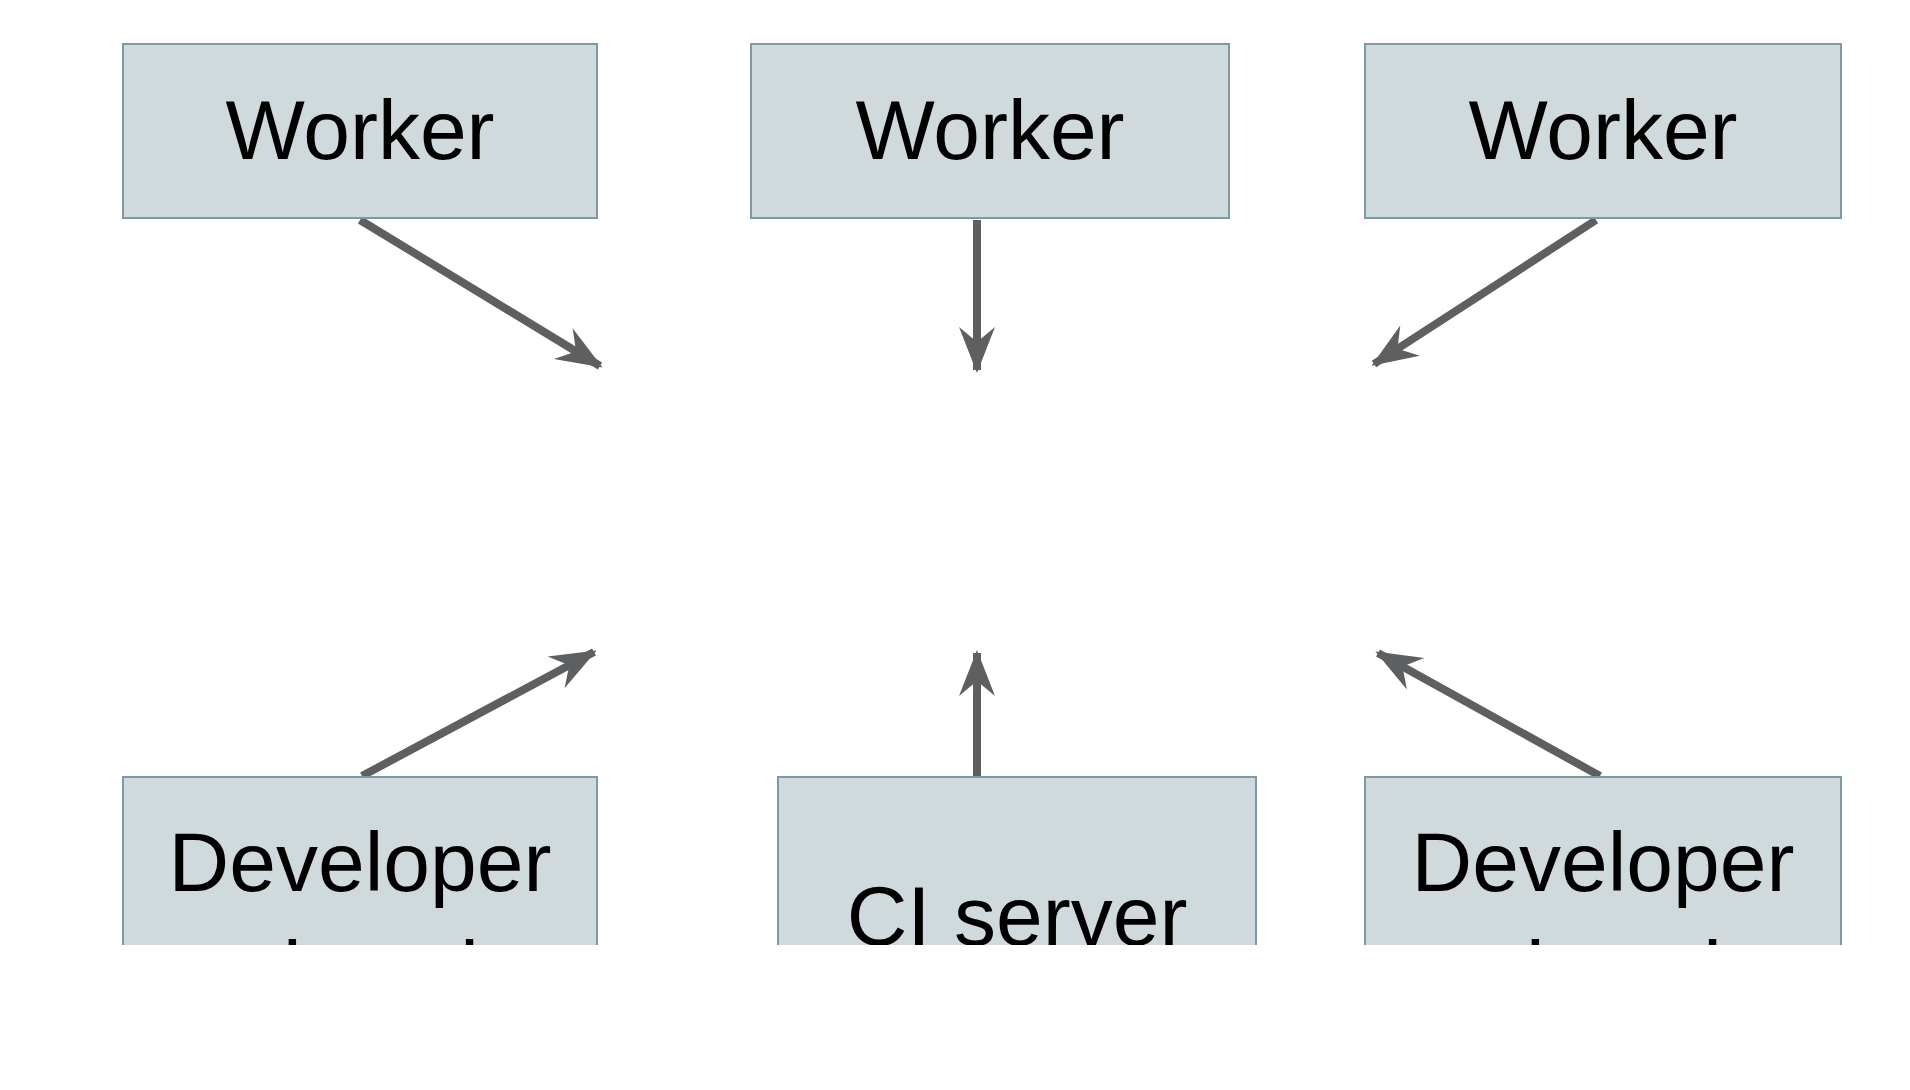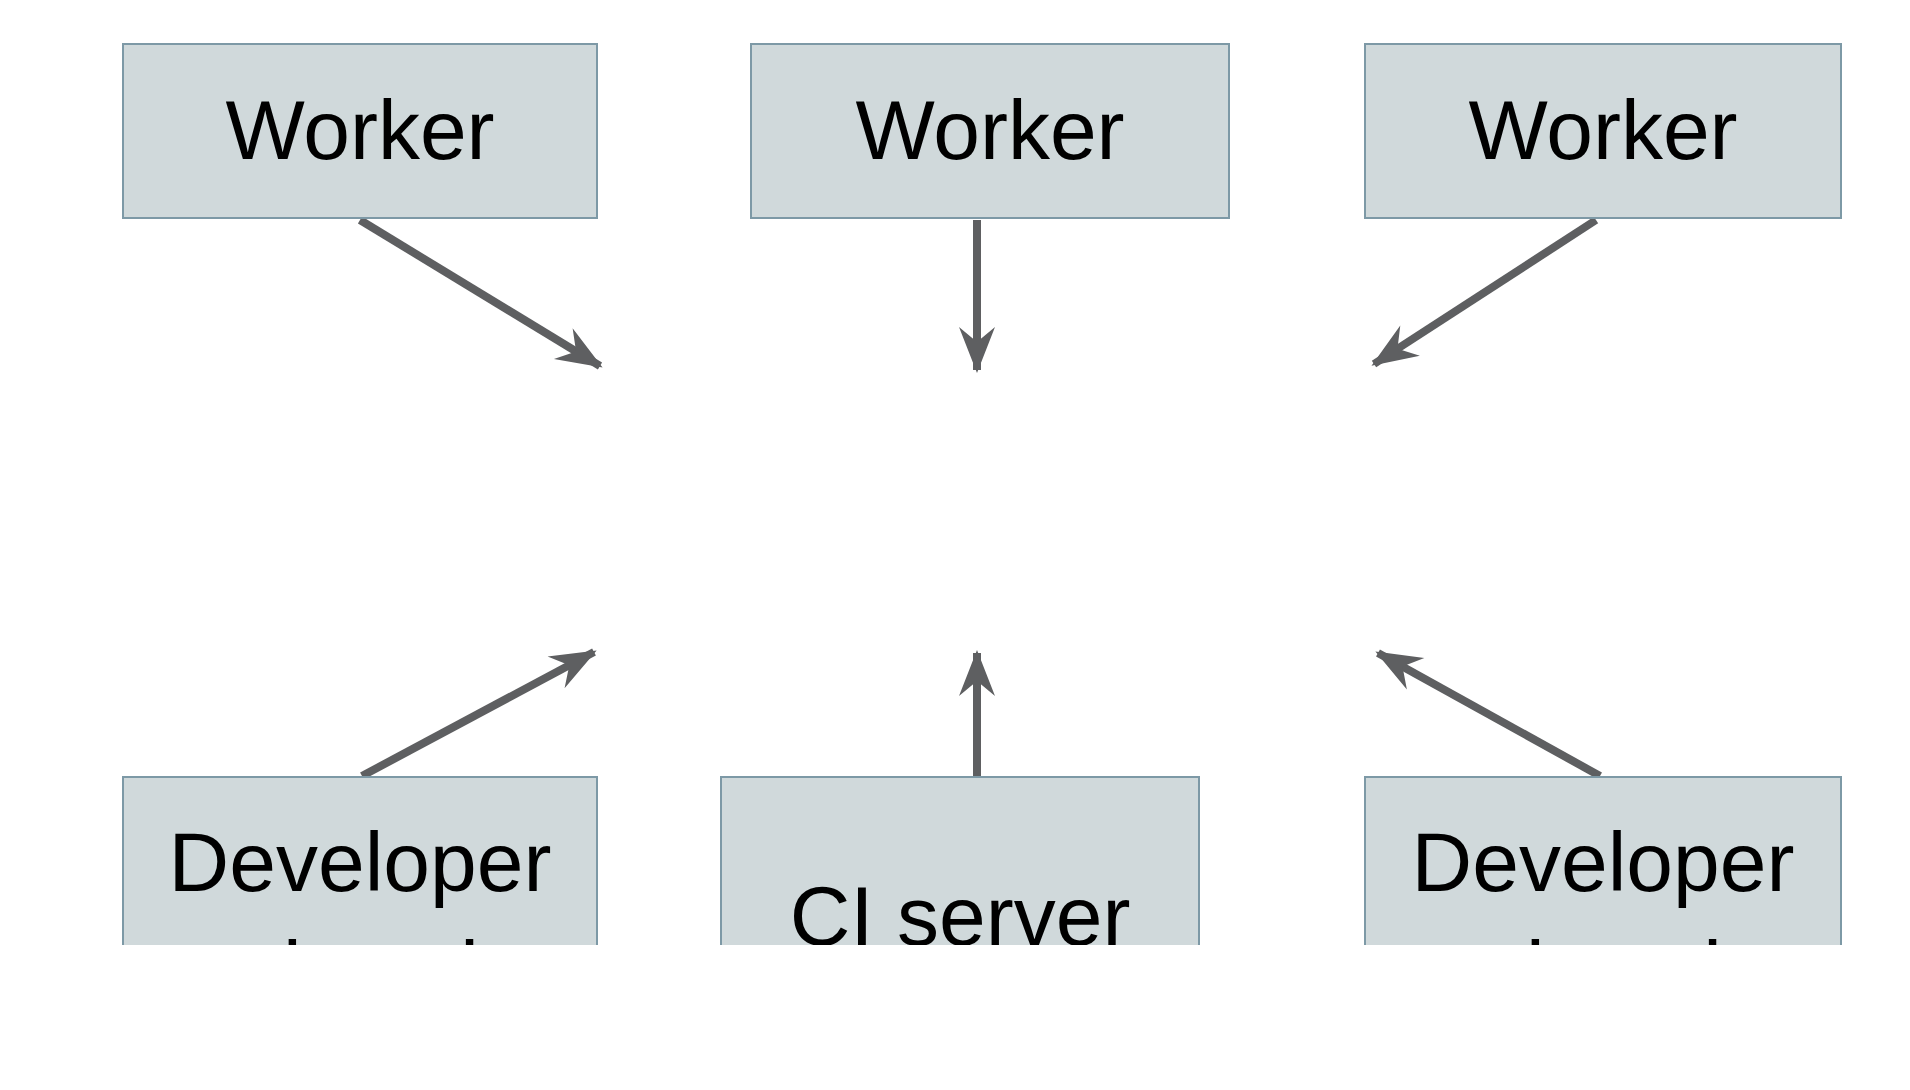--- a/index.html
+++ b/index.html
@@ -33,21 +33,21 @@
     line-height:1.3;
     letter-spacing:0px;
   }
   .node .label{display:block;padding:0 6px;}
   
   #node-worker-1          {left:122px;  top:43px;  width:476px; height:176px;}
   #node-worker-2          {left:750px;  top:43px;  width:480px; height:176px;}
   #node-worker-3          {left:1364px; top:43px;  width:478px; height:176px;}
   #node-build-master      {left:598px;  top:372px; width:774px; height:278px;}
   #node-dev-workstation-left {left:122px;  top:776px; width:476px; height:282px;}
-  #node-ci-server         {left:720px;  top:776px; width:480px; height:282px;}
+  #node-ci-server         {left:777px;  top:776px; width:480px; height:282px;}
   #node-dev-workstation-right{left:1364px; top:776px; width:478px; height:282px;}
 </style>
 </head>
 <body>
 
 <div class="stage">
 
   <svg class="edges" viewBox="0 0 1910 1090" xmlns="http://www.w3.org/2000/svg">
     <defs>
       <marker id="arrowhead" markerUnits="userSpaceOnUse" markerWidth="52" markerHeight="40" refX="45" refY="20" orient="auto">

